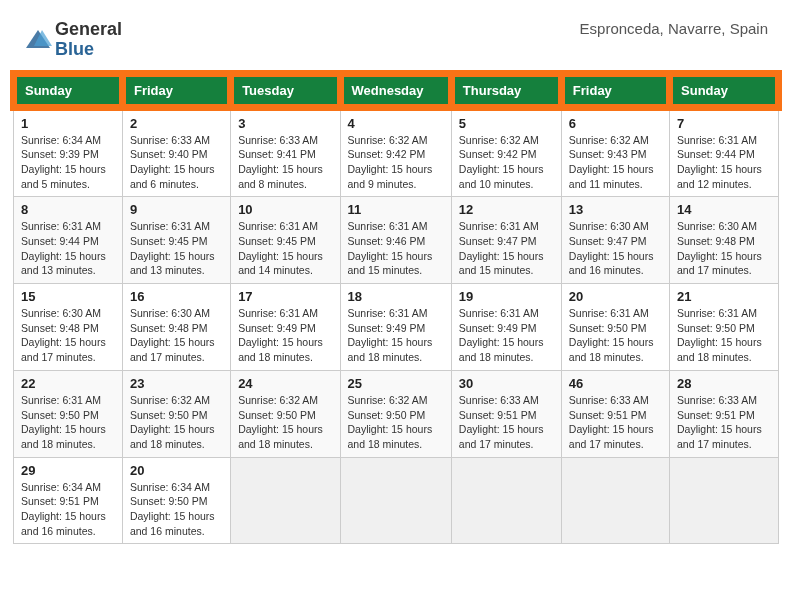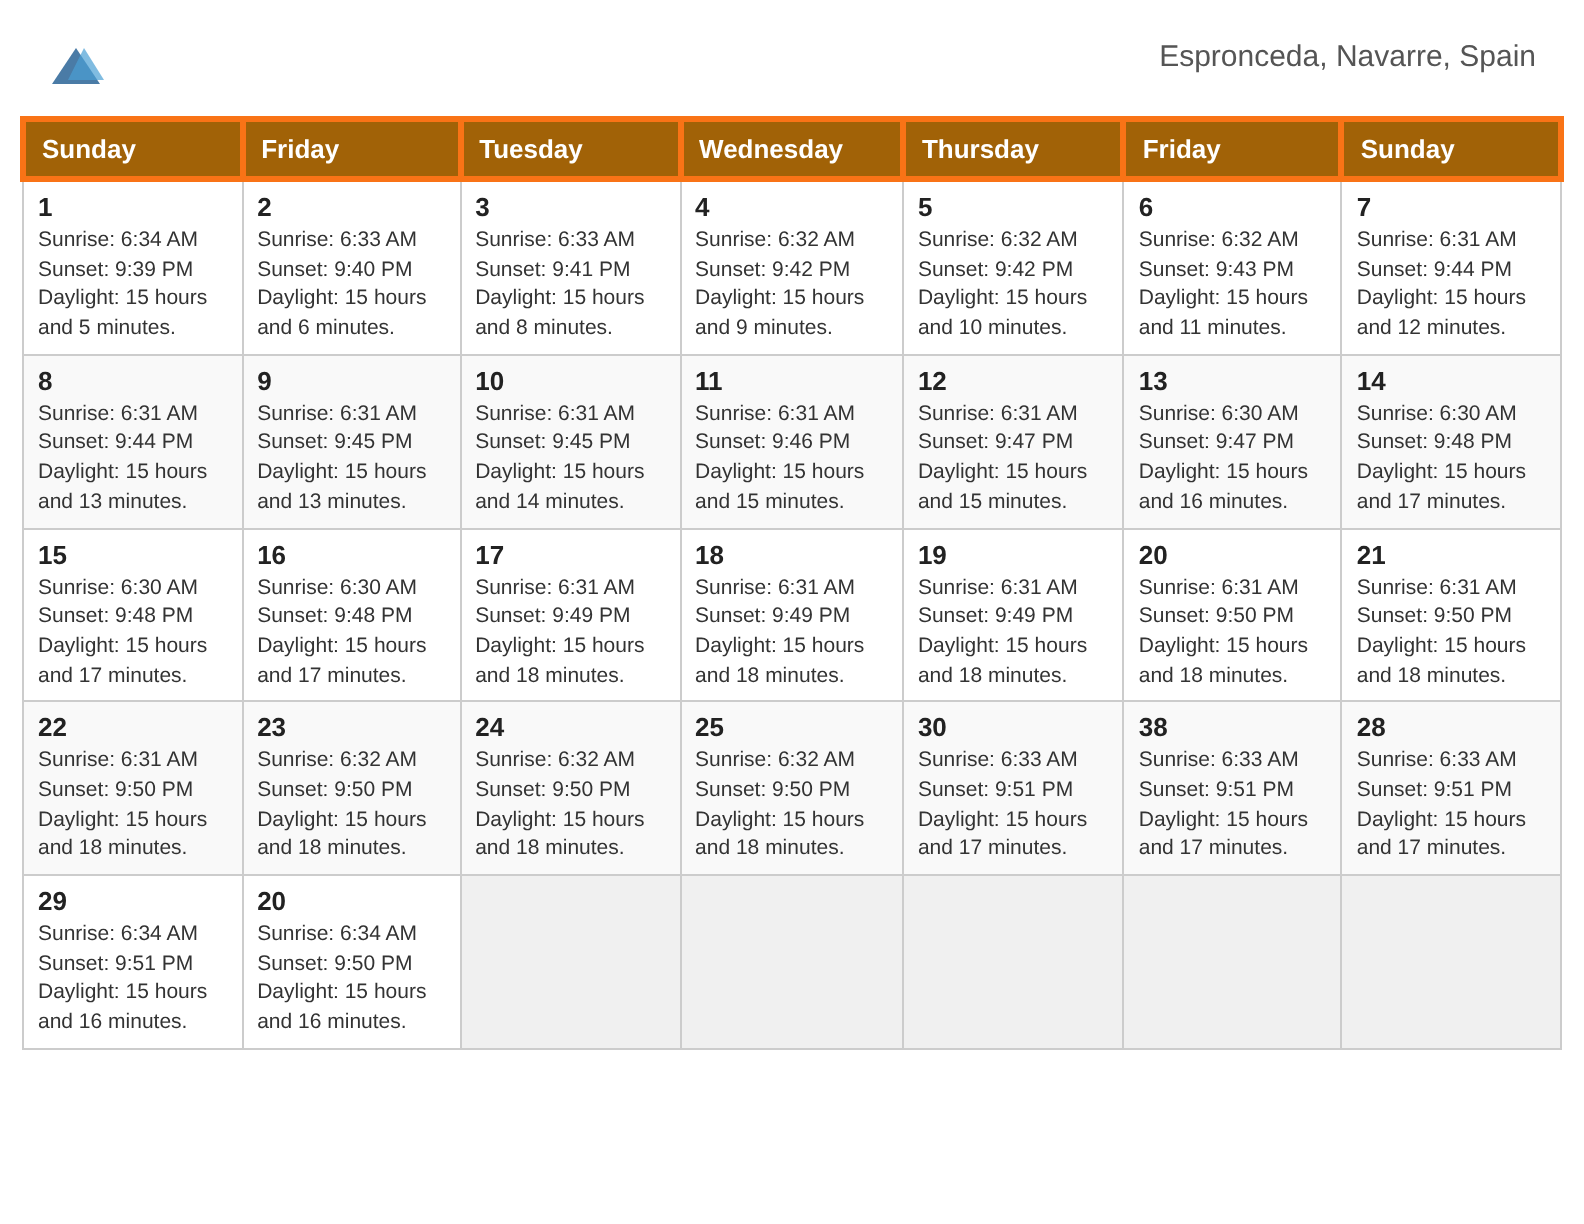--- a/index.html
+++ b/index.html
@@ -53,27 +53,27 @@
       color: #555;
       padding-left: 29px;
     }
     .calendar {
       width: 100%;
       border-collapse: collapse;
       margin: 4px 0 0 0;
       font-size: 11px;
     }
     .calendar thead tr th {
-      background: #a16207;
+      background: #15803d;
       color: #fff;
       font-weight: bold;
       font-size: 13px;
       padding: 6px 8px;
       text-align: left;
-      border: 3px solid #f97316;
+      border: 7px solid #f97316;
     }
     .calendar tbody tr td {
       vertical-align: top;
       padding: 5px 7px;
       border: 1px solid #ccc;
       background: #fff;
       width: 113px;
       min-height: 80px;
     }
     .calendar tbody tr td.empty {
@@ -100,20 +100,24 @@
   </style>
 </head>
 <body>
 
 <div class="header-area">
   <div class="logo">
     <svg class="logo-icon" viewBox="0 0 28 28">
       <polygon points="14,4 26,22 2,22" fill="#2a6496" opacity="0.85"></polygon>
       <polygon points="18,4 28,20 10,20" fill="#4a9fd4" opacity="0.7"></polygon>
     </svg>
+    <div class="logo-text">
+      <span class="logo-general">General</span>
+      <span class="logo-blue">Blue</span>
+    </div>
   </div>
   <div class="title-area">
     <div class="subtitle">Espronceda, Navarre, Spain</div>
   </div>
 </div>
 
 <table class="calendar">
   <thead>
     <tr>
       <th>Sunday</th>
@@ -283,21 +287,21 @@
 Sunset: 9:50 PM
 Daylight: 15 hours and 18 minutes.</div>
         </td>
         <td>
           <span class="day-num">30</span>
           <div class="day-info" style="white-space: pre-line;">Sunrise: 6:33 AM
 Sunset: 9:51 PM
 Daylight: 15 hours and 17 minutes.</div>
         </td>
         <td>
-          <span class="day-num">38</span>
+          <span class="day-num">46</span>
           <div class="day-info" style="white-space: pre-line;">Sunrise: 6:33 AM
 Sunset: 9:51 PM
 Daylight: 15 hours and 17 minutes.</div>
         </td>
         <td>
           <span class="day-num">28</span>
           <div class="day-info" style="white-space: pre-line;">Sunrise: 6:33 AM
 Sunset: 9:51 PM
 Daylight: 15 hours and 17 minutes.</div>
         </td>

